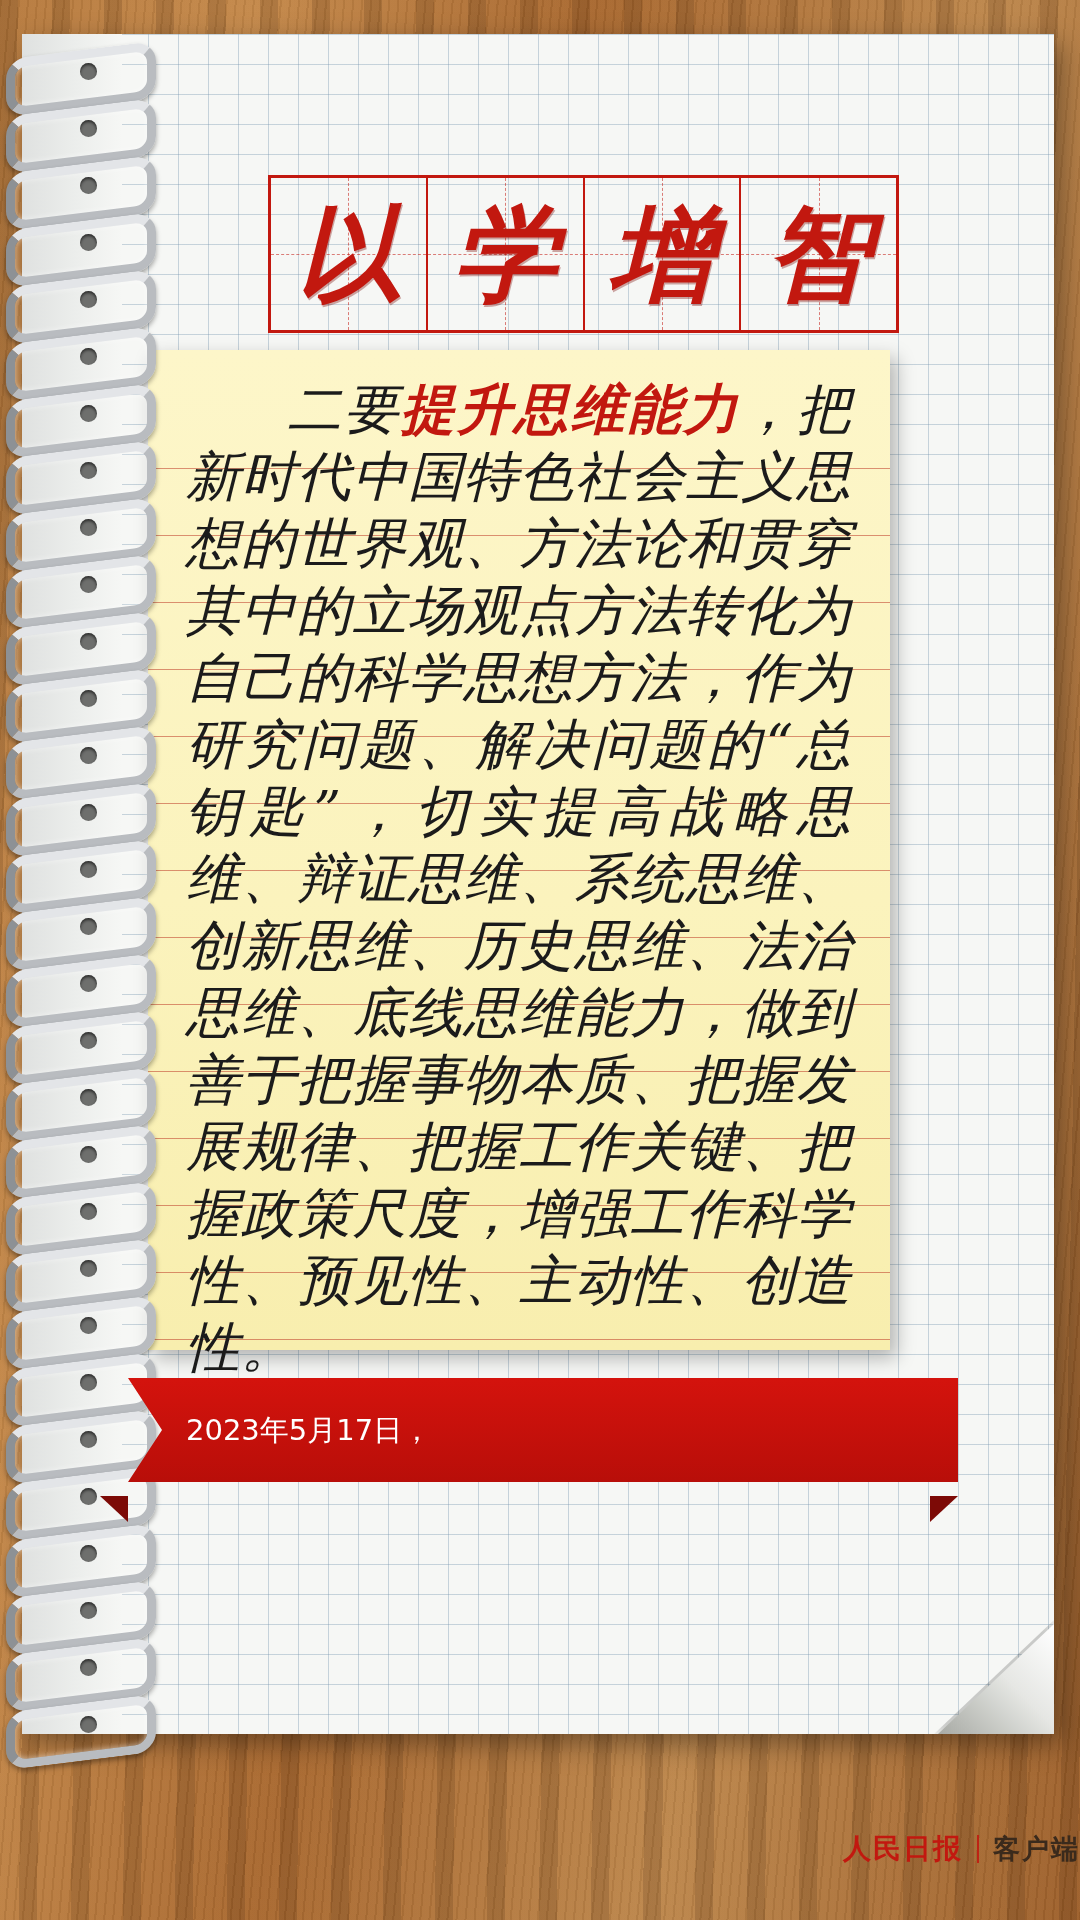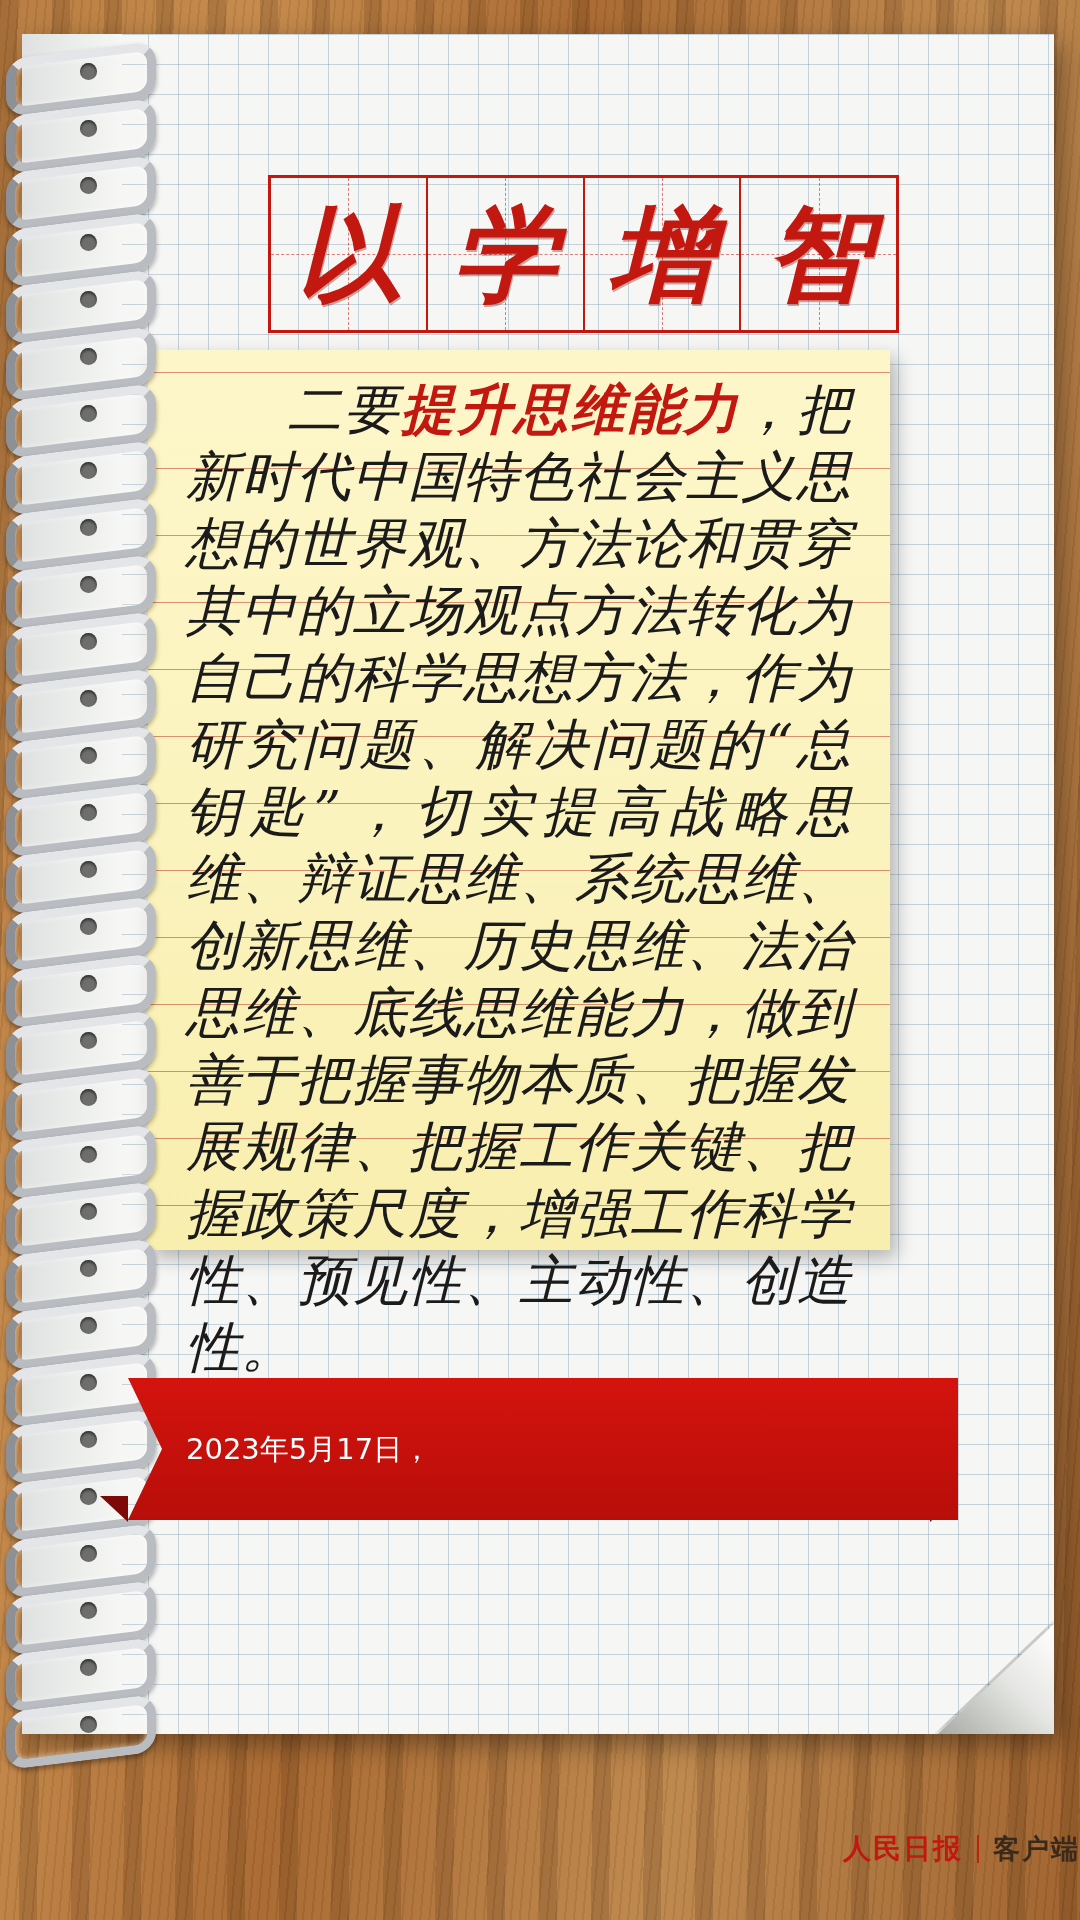--- a/index.html
+++ b/index.html
@@ -167,21 +167,21 @@
     font-style: italic;
     text-shadow: 1px 2px 0 rgba(120,10,5,0.35);
   }
 
   
   .note {
     position: absolute;
     left: 148px;
     top: 350px;
     width: 742px;
-    height: 900px;
+    height: 1000px;
     background: linear-gradient(180deg, #fdf6c9 0%, #fbf3bd 55%, #f8eeae 100%);
     box-shadow: 6px 8px 18px rgba(0,0,0,0.28);
     z-index: 5;
     padding: 26px 38px 20px 38px;
     box-sizing: border-box;
   }
   .note-lines {
     position: absolute;
     inset: 0;
     background-image: repeating-linear-gradient(
@@ -209,21 +209,21 @@
     color: #c2180f;
     font-weight: 700;
   }
 
   
   .banner {
     position: absolute;
     left: 128px;
     top: 1378px;
     width: 830px;
-    height: 142px;
+    height: 104px;
     background: linear-gradient(180deg, #d4130d 0%, #b80e09 100%);
     z-index: 7;
     display: flex;
     flex-direction: column;
     justify-content: center;
     padding-left: 58px;
     box-sizing: border-box;
     box-shadow: 4px 6px 14px rgba(0,0,0,0.3);
     clip-path: polygon(0 0, 100% 0, 100% 100%, 0 100%, 34px 50%);
   }

